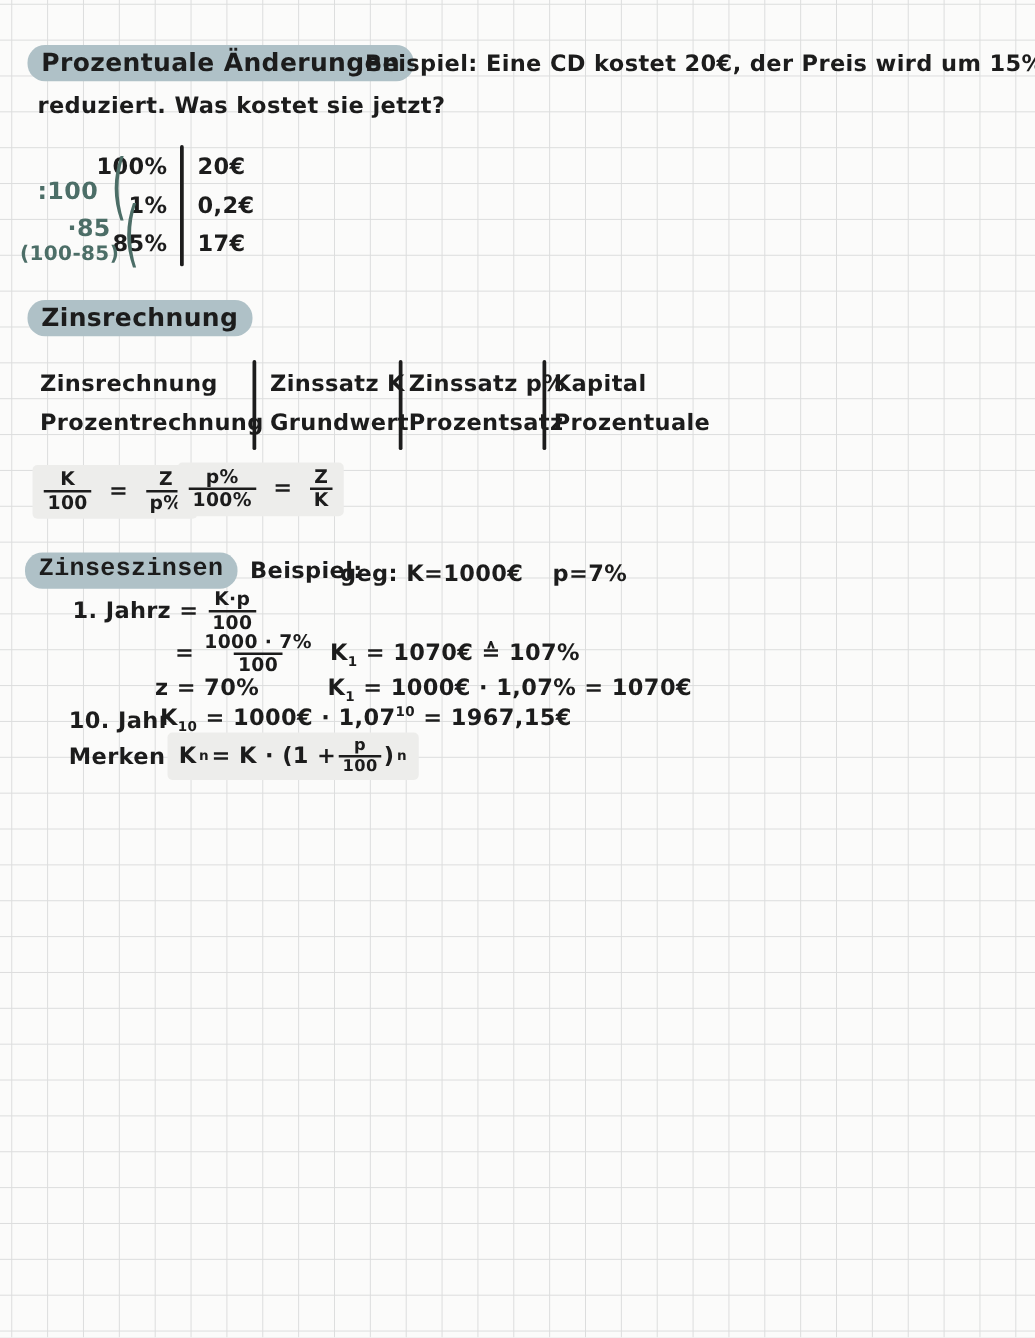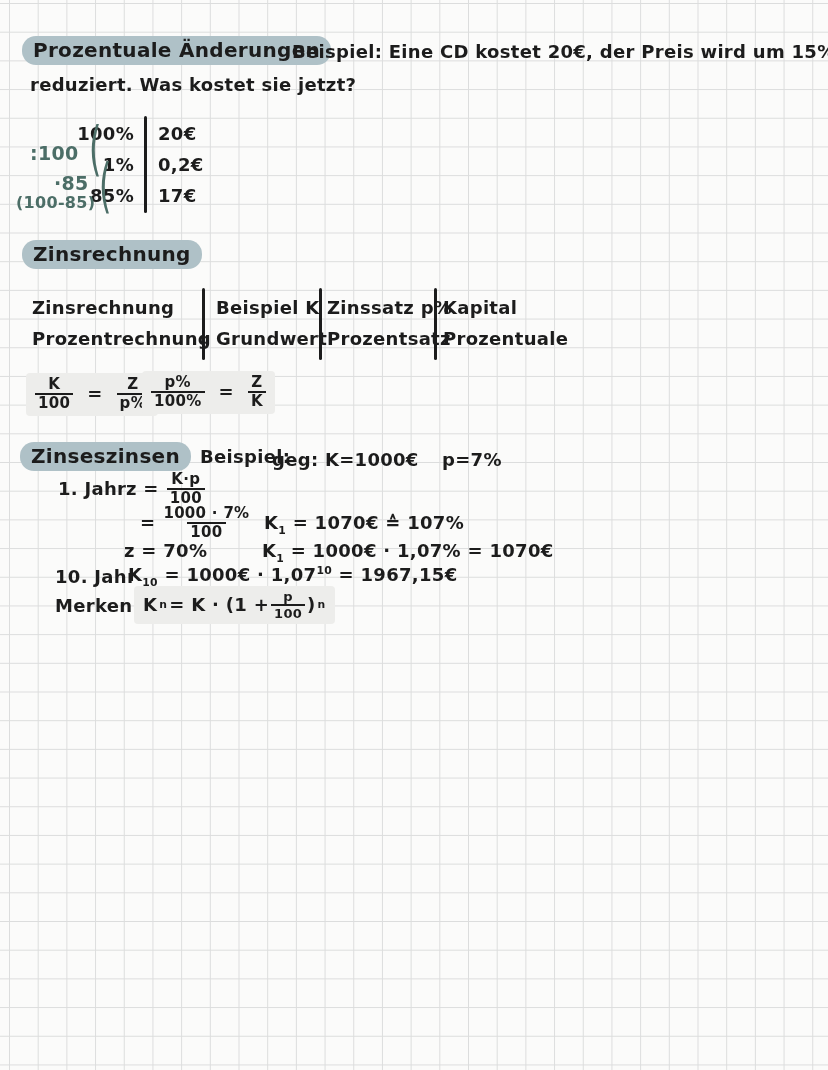--- a/index.html
+++ b/index.html
@@ -114,21 +114,21 @@
   <div class="t heading" style="left:22px;top:240px;">
     <span class="pill">Zinsrechnung</span>
   </div>
 
   <div>
     <div class="vline" style="left:202px;top:288px;height:72px;"></div>
     <div class="vline" style="left:319px;top:288px;height:72px;"></div>
     <div class="vline" style="left:434px;top:288px;height:72px;"></div>
 
     <div class="t" style="left:32px;top:297px;">Zinsrechnung</div>
-    <div class="t" style="left:216px;top:297px;">Beispiel K</div>
+    <div class="t" style="left:216px;top:297px;">Zinssatz K</div>
     <div class="t" style="left:327px;top:297px;">Zinssatz p%</div>
     <div class="t" style="left:443px;top:297px;">Kapital</div>
 
     <div class="t" style="left:32px;top:328px;">Prozentrechnung</div>
     <div class="t" style="left:216px;top:328px;">Grundwert</div>
     <div class="t" style="left:327px;top:328px;">Prozentsatz</div>
     <div class="t" style="left:443px;top:328px;">Prozentuale</div>
   </div>
 
   <div class="t" style="left:26px;top:372px;">
@@ -152,21 +152,21 @@
         <span class="den">100%</span>
       </span>
       <span class="eq">=</span>
       <span class="frac">
         <span class="num">Z</span>
         <span class="den">K</span>
       </span>
     </span>
   </div>
 
-  <div class="t heading" style="left:20px;top:442px;">
+  <div class="t heading" style="left:20px;top:442px;font-family:Liberation Mono, monospace;">
     <span class="pill">Zinseszinsen</span>
   </div>
   <div class="t" style="left:200px;top:446px;">Beispiel:</div>
   <div class="t" style="left:272px;top:449px;">geg: K=1000€</div>
   <div class="t" style="left:442px;top:449px;">p=7%</div>
 
   <div class="t" style="left:58px;top:478px;">1. Jahr</div>
   <div class="t" style="left:126px;top:472px;">
     <span class="inline-row">
       <span>z =</span>

